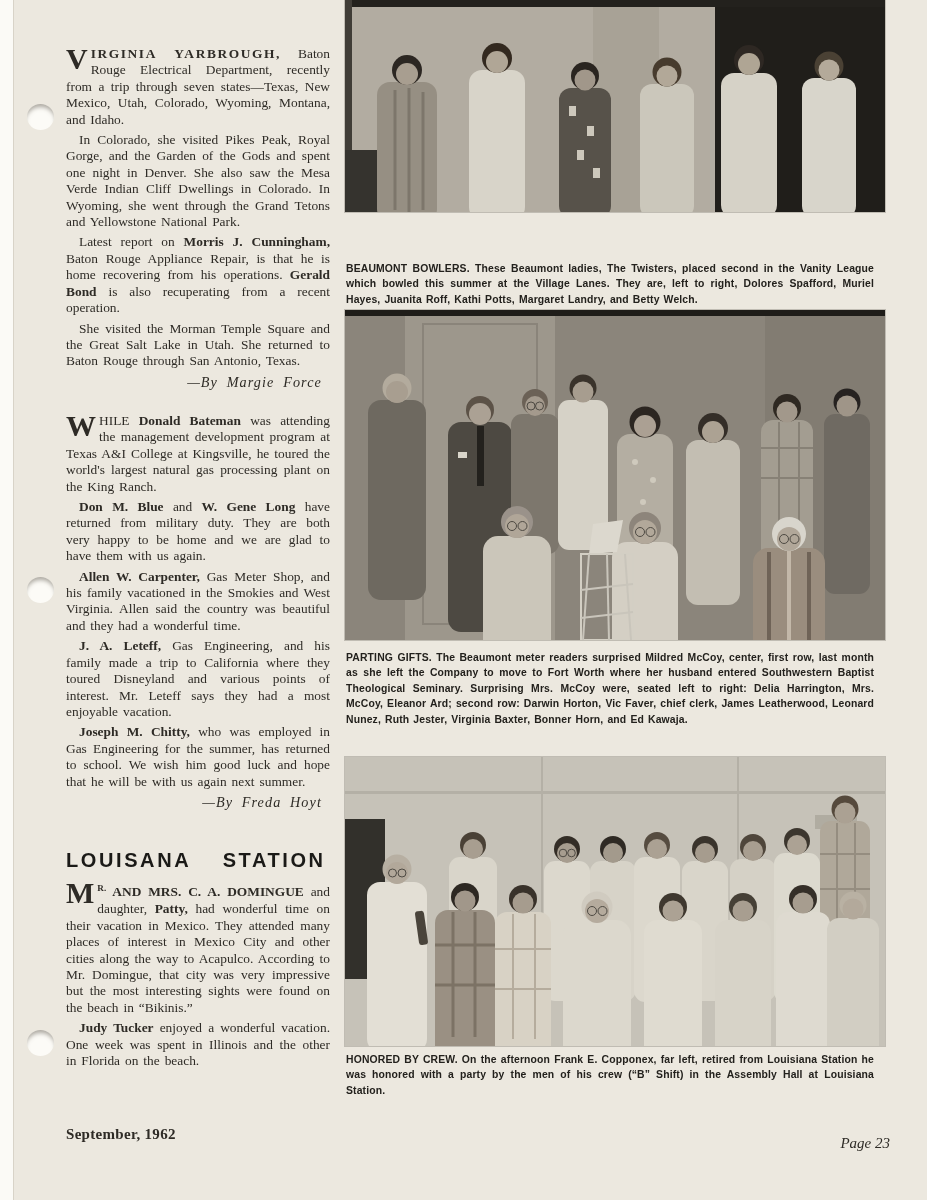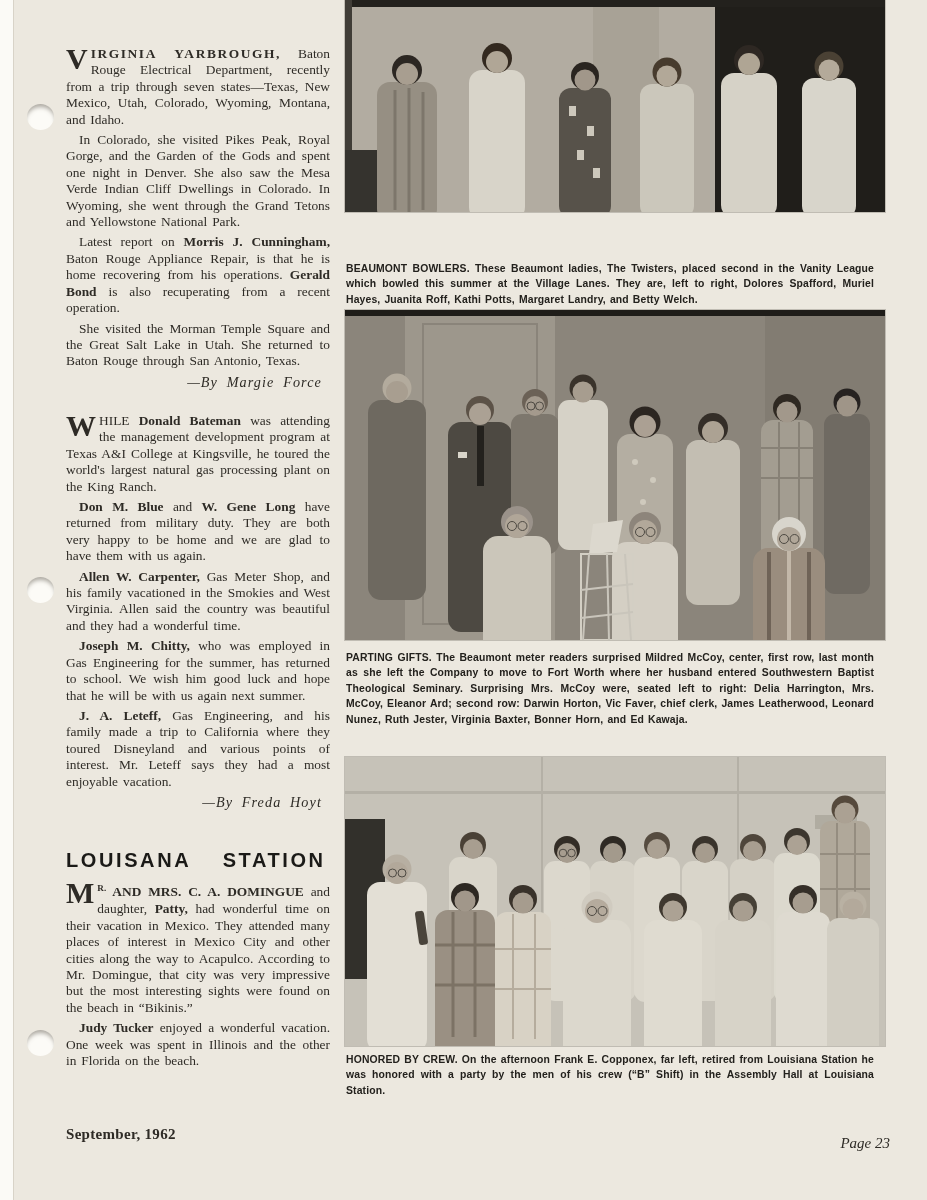--- a/index.html
+++ b/index.html
@@ -57,22 +57,22 @@
     <p class="para indent"><span class="">In Colorado, she visited Pikes Peak, Royal Gorge, and the Garden of the Gods and spent one night in Denver. She also saw the Mesa Verde Indian Cliff Dwellings in Colorado. In Wyoming, she went through the Grand Tetons and Yellowstone National Park.</span></p>
     <p class="para indent"><span class="">Latest report on </span><span class="b">Morris J. Cunningham,</span><span class=""> Baton Rouge Appliance Repair, is that he is home recovering from his operations. </span><span class="b">Gerald Bond</span><span class=""> is also recuperating from a recent operation.</span></p>
     <p class="para indent"><span class="">She visited the Morman Temple Square and the Great Salt Lake in Utah. She returned to Baton Rouge through San Antonio, Texas.</span></p>
     <p class="byline">—By Margie Force</p>
   </article>
 
   <article class="article" style="top:413px">
     <p class="para"><span class="dropcap">W</span><span class="">HILE </span><span class="b">Donald Bateman</span><span class=""> was attending the management development program at Texas A&amp;I College at Kingsville, he toured the world's largest natural gas processing plant on the King Ranch.</span></p>
     <p class="para indent"><span class="b">Don M. Blue</span><span class=""> and </span><span class="b">W. Gene Long</span><span class=""> have returned from military duty. They are both very happy to be home and we are glad to have them with us again.</span></p>
     <p class="para indent"><span class="b">Allen W. Carpenter,</span><span class=""> Gas Meter Shop, and his family vacationed in the Smokies and West Virginia. Allen said the country was beautiful and they had a wonderful time.</span></p>
+    <p class="para indent"><span class="b">J. A. Leteff,</span><span class=""> Gas Engineering, and his family made a trip to California where they toured Disneyland and various points of interest. Mr. Leteff says they had a most enjoyable vacation.</span></p>
     <p class="para indent"><span class="b">Joseph M. Chitty,</span><span class=""> who was employed in Gas Engineering for the summer, has returned to school. We wish him good luck and hope that he will be with us again next summer.</span></p>
-    <p class="para indent"><span class="b">J. A. Leteff,</span><span class=""> Gas Engineering, and his family made a trip to California where they toured Disneyland and various points of interest. Mr. Leteff says they had a most enjoyable vacation.</span></p>
     <p class="byline">—By Freda Hoyt</p>
   </article>
 
   <article class="article" style="top:852px">
     <h2 class="station-heading">LOUISANA STATION</h2>
     <p class="para"><span class="dropcap">M</span><span class="b sup">R.</span><span class="b"> AND MRS. C. A. DOMINGUE</span><span class=""> and daughter, </span><span class="b">Patty,</span><span class=""> had wonderful time on their vacation in Mexico. They attended many places of interest in Mexico City and other cities along the way to Acapulco. According to Mr. Domingue, that city was very impressive but the most interesting sights were found on the beach in “Bikinis.”</span></p>
     <p class="para indent"><span class="b">Judy Tucker</span><span class=""> enjoyed a wonderful vacation. One week was spent in Illinois and the other in Florida on the beach.</span></p>
   </article>
 
   <div class="right-col">

